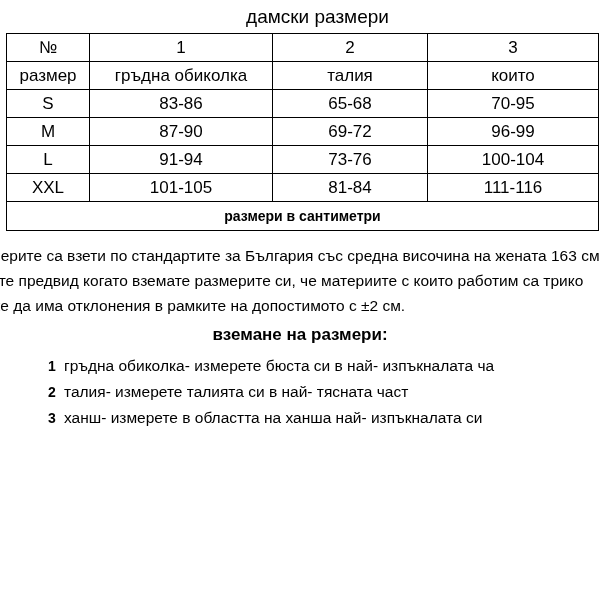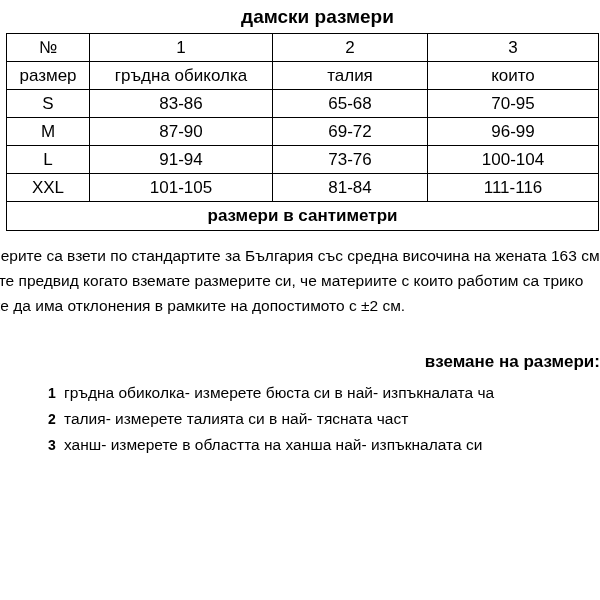--- a/index.html
+++ b/index.html
@@ -16,21 +16,21 @@
   .page {
     position: relative;
     width: 600px;
     height: 600px;
     box-sizing: border-box;
   }
 
   .doc-title {
     text-align: center;
     font-size: 19px;
-    font-weight: bold;
+    font-weight: normal;
     padding-top: 6px;
     padding-bottom: 5px;
     letter-spacing: 0px;
     padding-left: 35px;
   }
 
   table.size-table {
     border-collapse: collapse;
     width: 588px;
     margin-left: 6px;
@@ -48,21 +48,21 @@
     overflow: hidden;
   }
 
   table.size-table td.col0 { width: 82px; }
   table.size-table td.col1 { width: 182px; }
   table.size-table td.col2 { width: 154px; }
   table.size-table td.col3 { width: 170px; }
 
   table.size-table tr.footer-row td {
     font-weight: bold;
-    font-size: 17px;
+    font-size: 14px;
     height: 28px;
     line-height: 28px;
   }
 
   .notes {
     margin-top: 14px;
     padding-left: 0px;
   }
 
   .notes p {
@@ -70,24 +70,24 @@
     font-size: 15.5px;
     line-height: 21px;
     white-space: nowrap;
   }
 
   .notes p.n1 { margin-left: -10px; }
   .notes p.n2 { margin-left: -10px; }
   .notes p.n3 { margin-left: -10px; }
 
   .measure-title {
-    text-align: right;
+    text-align: center;
     font-weight: bold;
     font-size: 17px;
-    margin-top: 36px;
+    margin-top: 9px;
     margin-bottom: 8px;
   }
 
   .measure-list {
     margin: 0;
     padding: 0;
     list-style: none;
   }
 
   .measure-list li {

